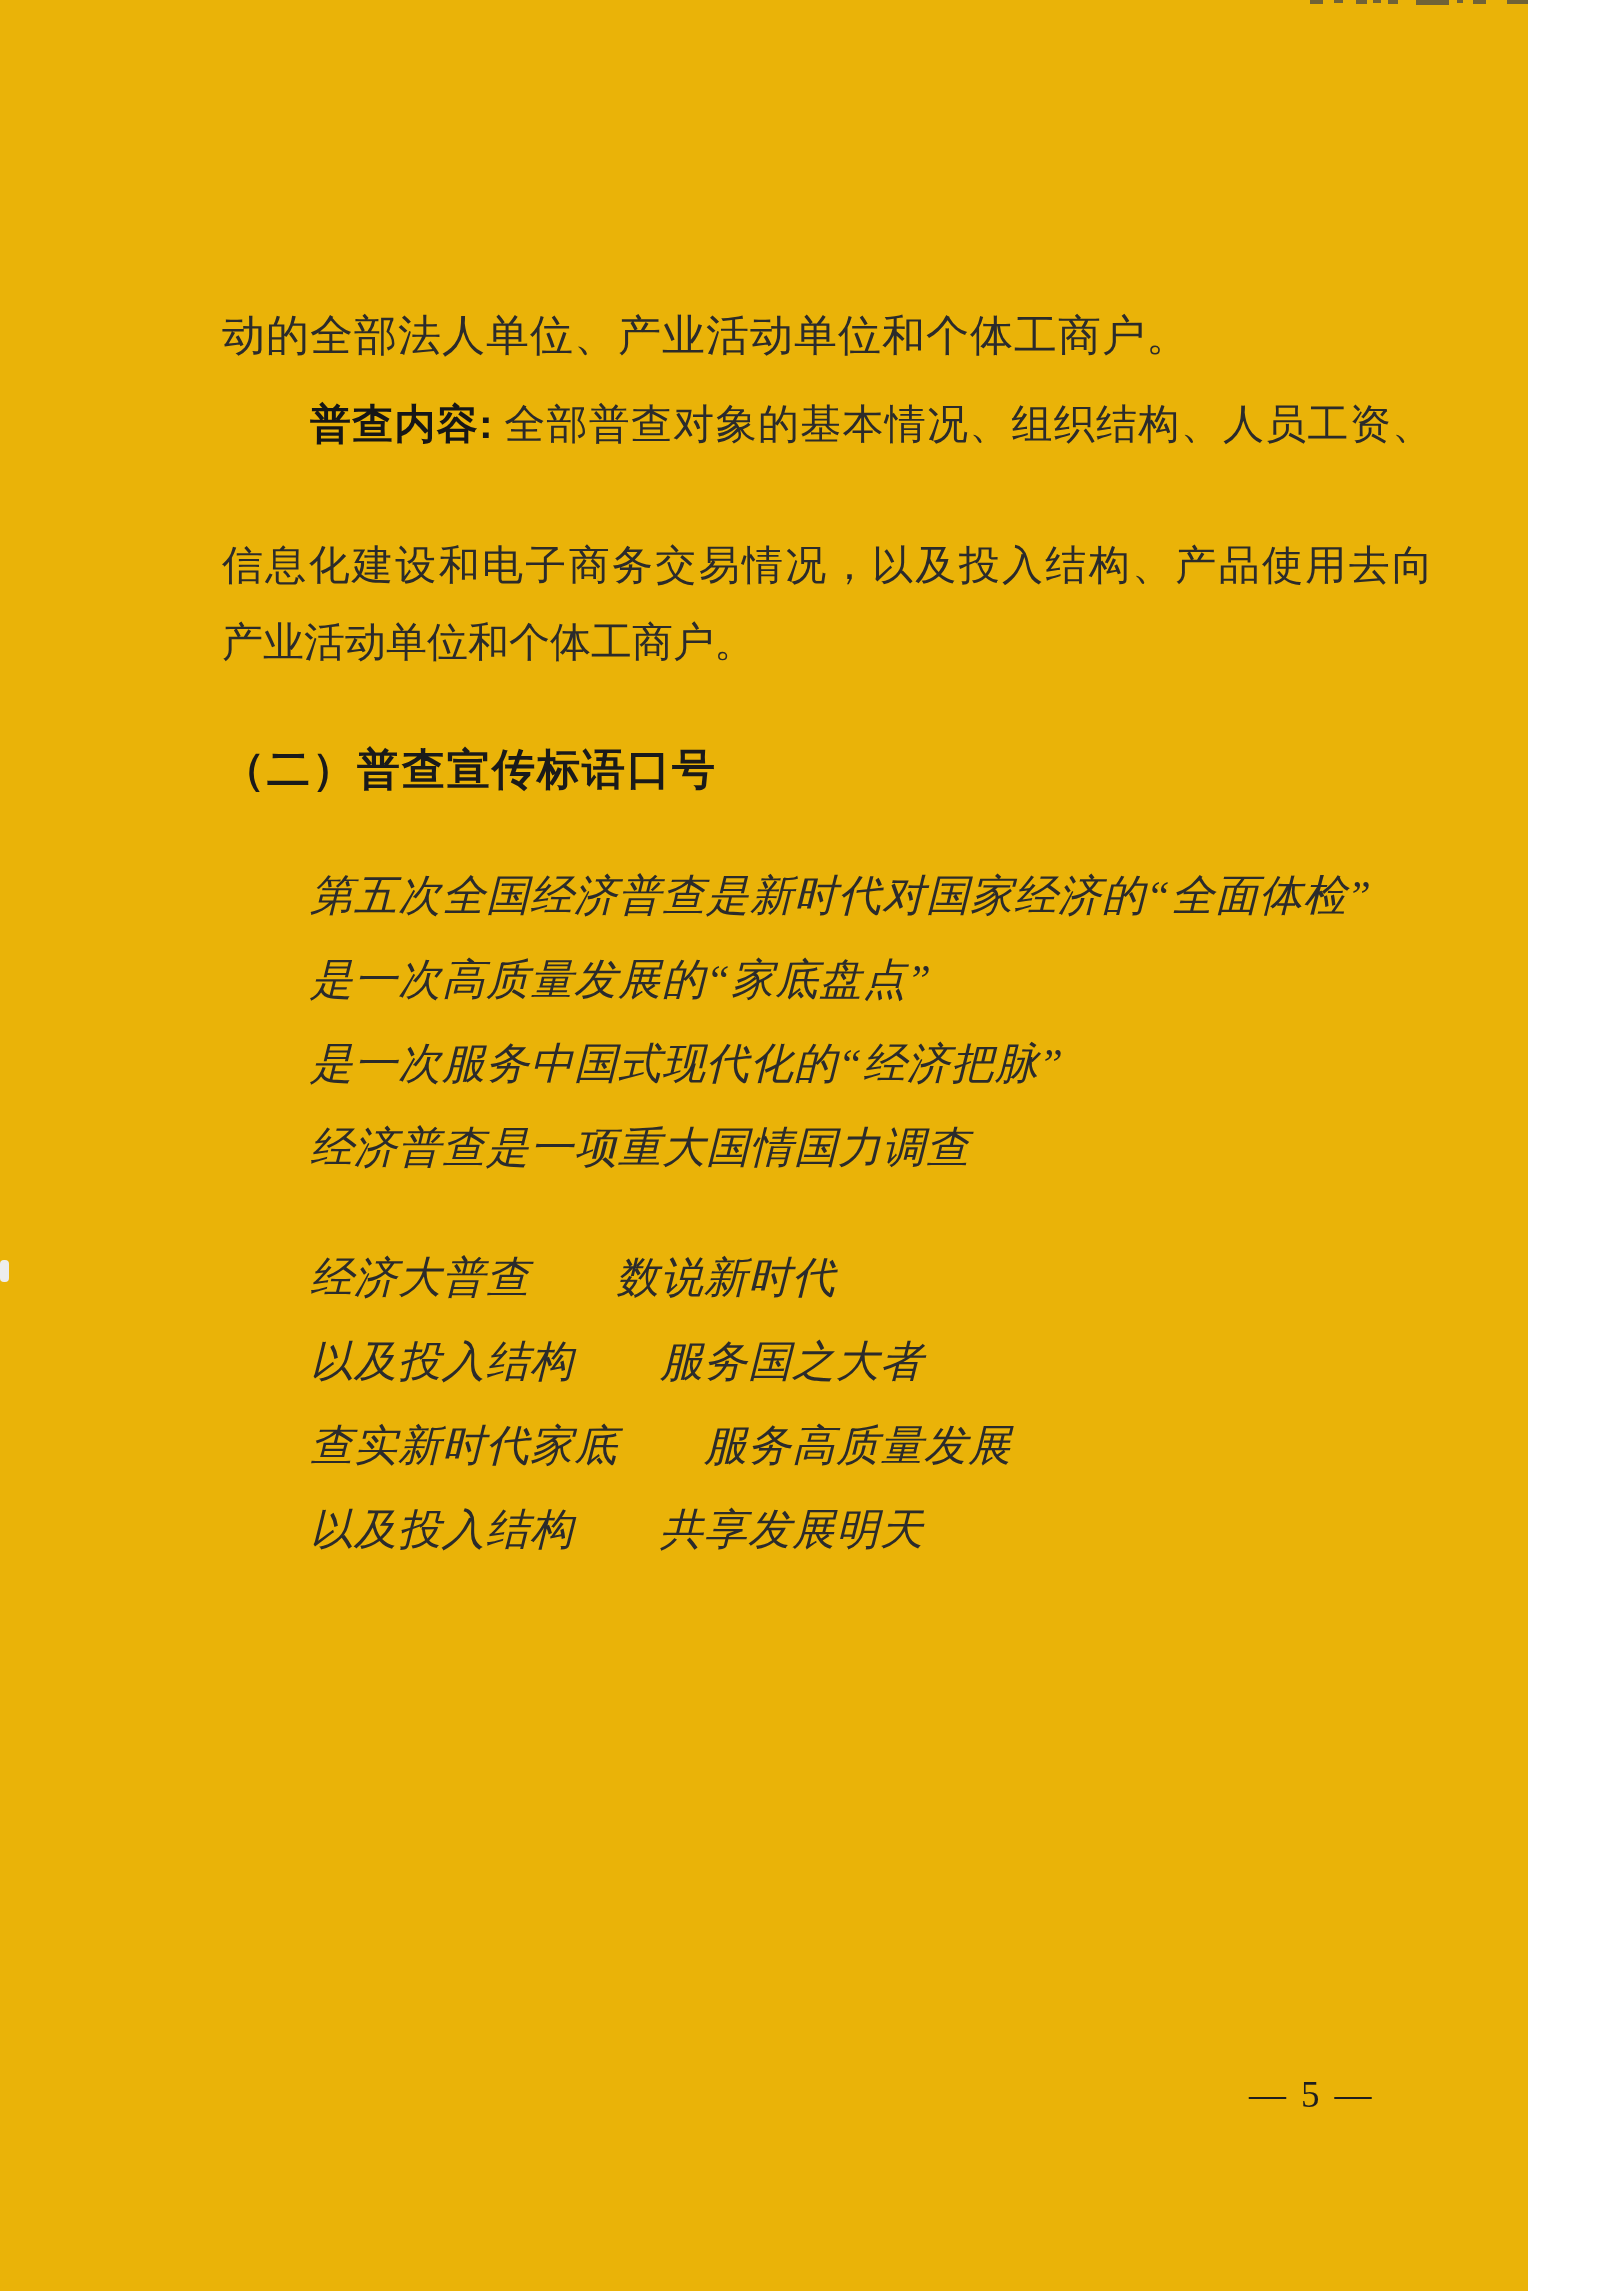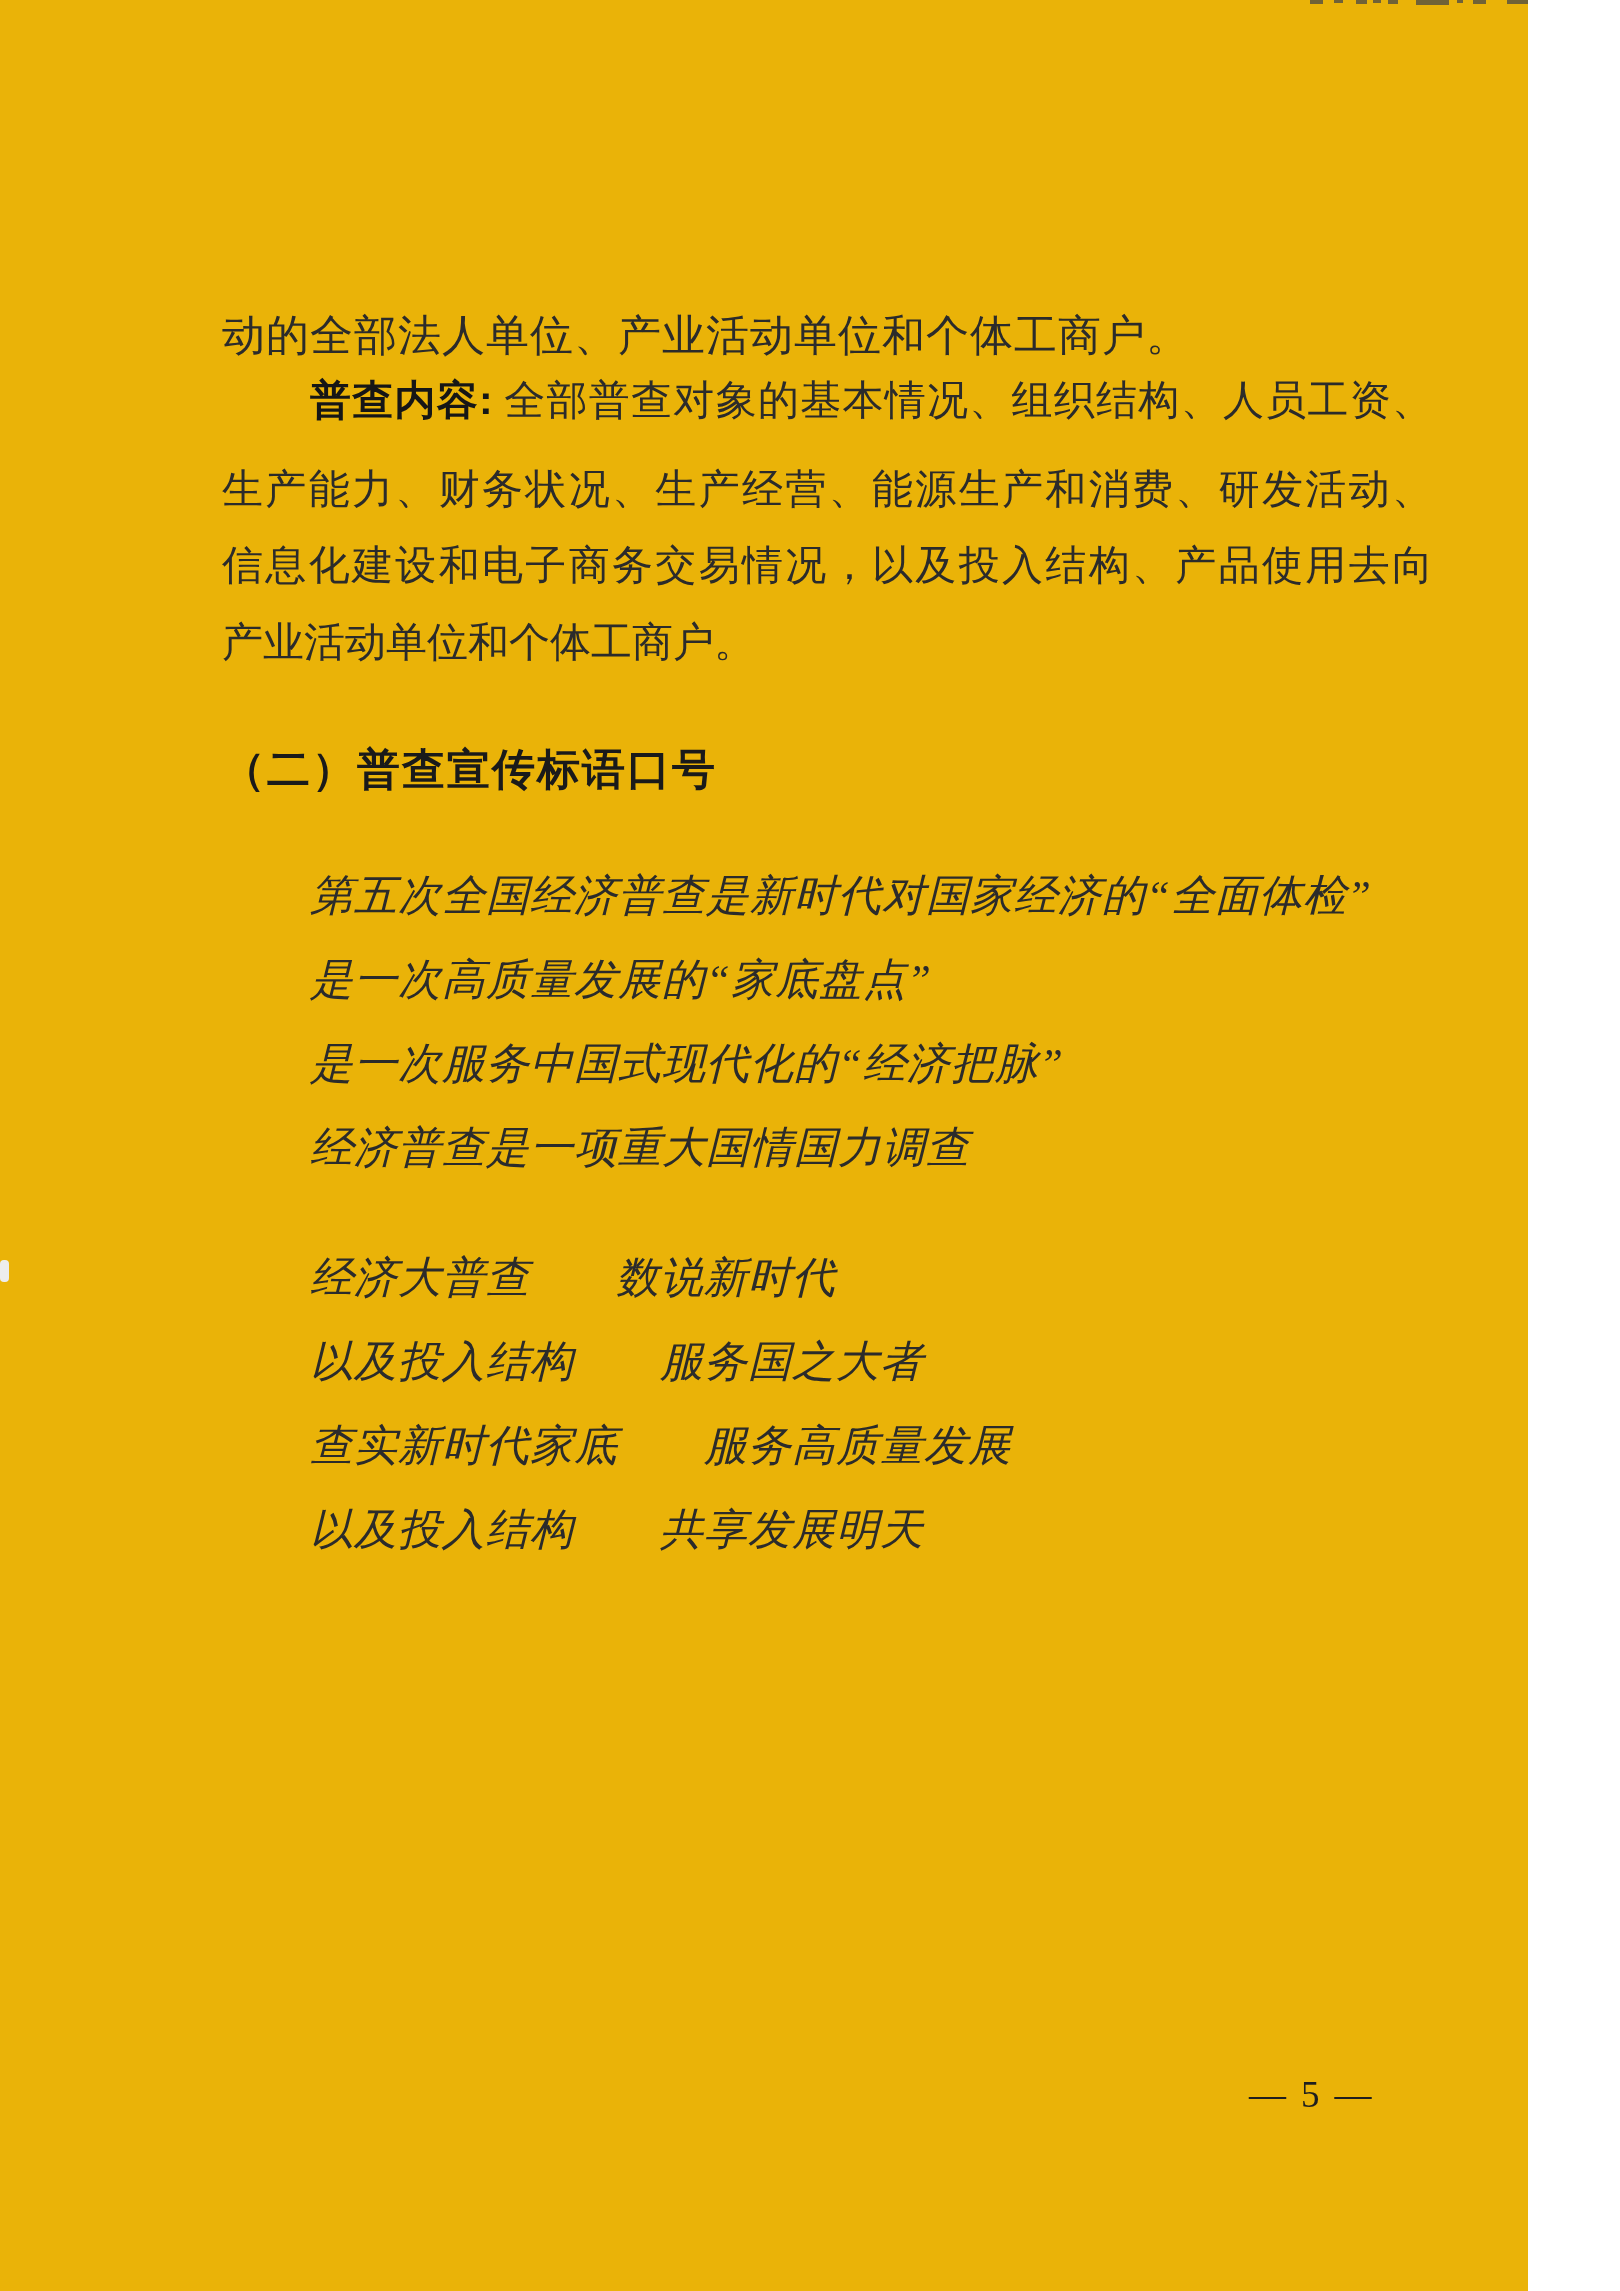--- a/index.html
+++ b/index.html
@@ -27,21 +27,21 @@
   .para-line {
     position: absolute;
     left: 222px;
     width: 1211px;
     font-size: 41px;
     line-height: 76px;
     text-align: justify;
     text-align-last: justify;
     white-space: normal;
   }
-  .para-line.l1 { top: 362px; text-indent: 88px; }
+  .para-line.l1 { top: 386px; text-indent: 88px; }
   .para-line.l2 { top: 451px; }
   .para-line.l3 { top: 527px; }
   .para-line.l4 { top: 604px; text-align: left; text-align-last: left; }
   .lead {
     font-weight: 700;
     font-family: "Liberation Sans", sans-serif;
     color: #161616;
   }
   .heading {
     position: absolute;
@@ -109,21 +109,20 @@
 </style>
 </head>
 <body>
 
 <div class="page">
 
   <div class="cont-line">动的全部法人单位、产业活动单位和个体工商户。</div>
 
   <div class="para-line l1"><span class="lead">普查内容:</span><span> 全部普查对象的基本情况、组织结构、人员工资、</span></div>
 
-  <div class="para-line l2">生产能力、财务状况、生产经营、能源生产和消费、研发活动、</div>
 
   <div class="para-line l3">信息化建设和电子商务交易情况，以及投入结构、产品使用去向</div>
 
   <div class="para-line l4">产业活动单位和个体工商户。</div>
 
   <div class="heading">（二）普查宣传标语口号</div>
 
   <div class="slogan-group g-intro">
     <p>第五次全国经济普查是新时代对国家经济的“全面体检”</p>
     <p>是一次高质量发展的“家底盘点”</p>

